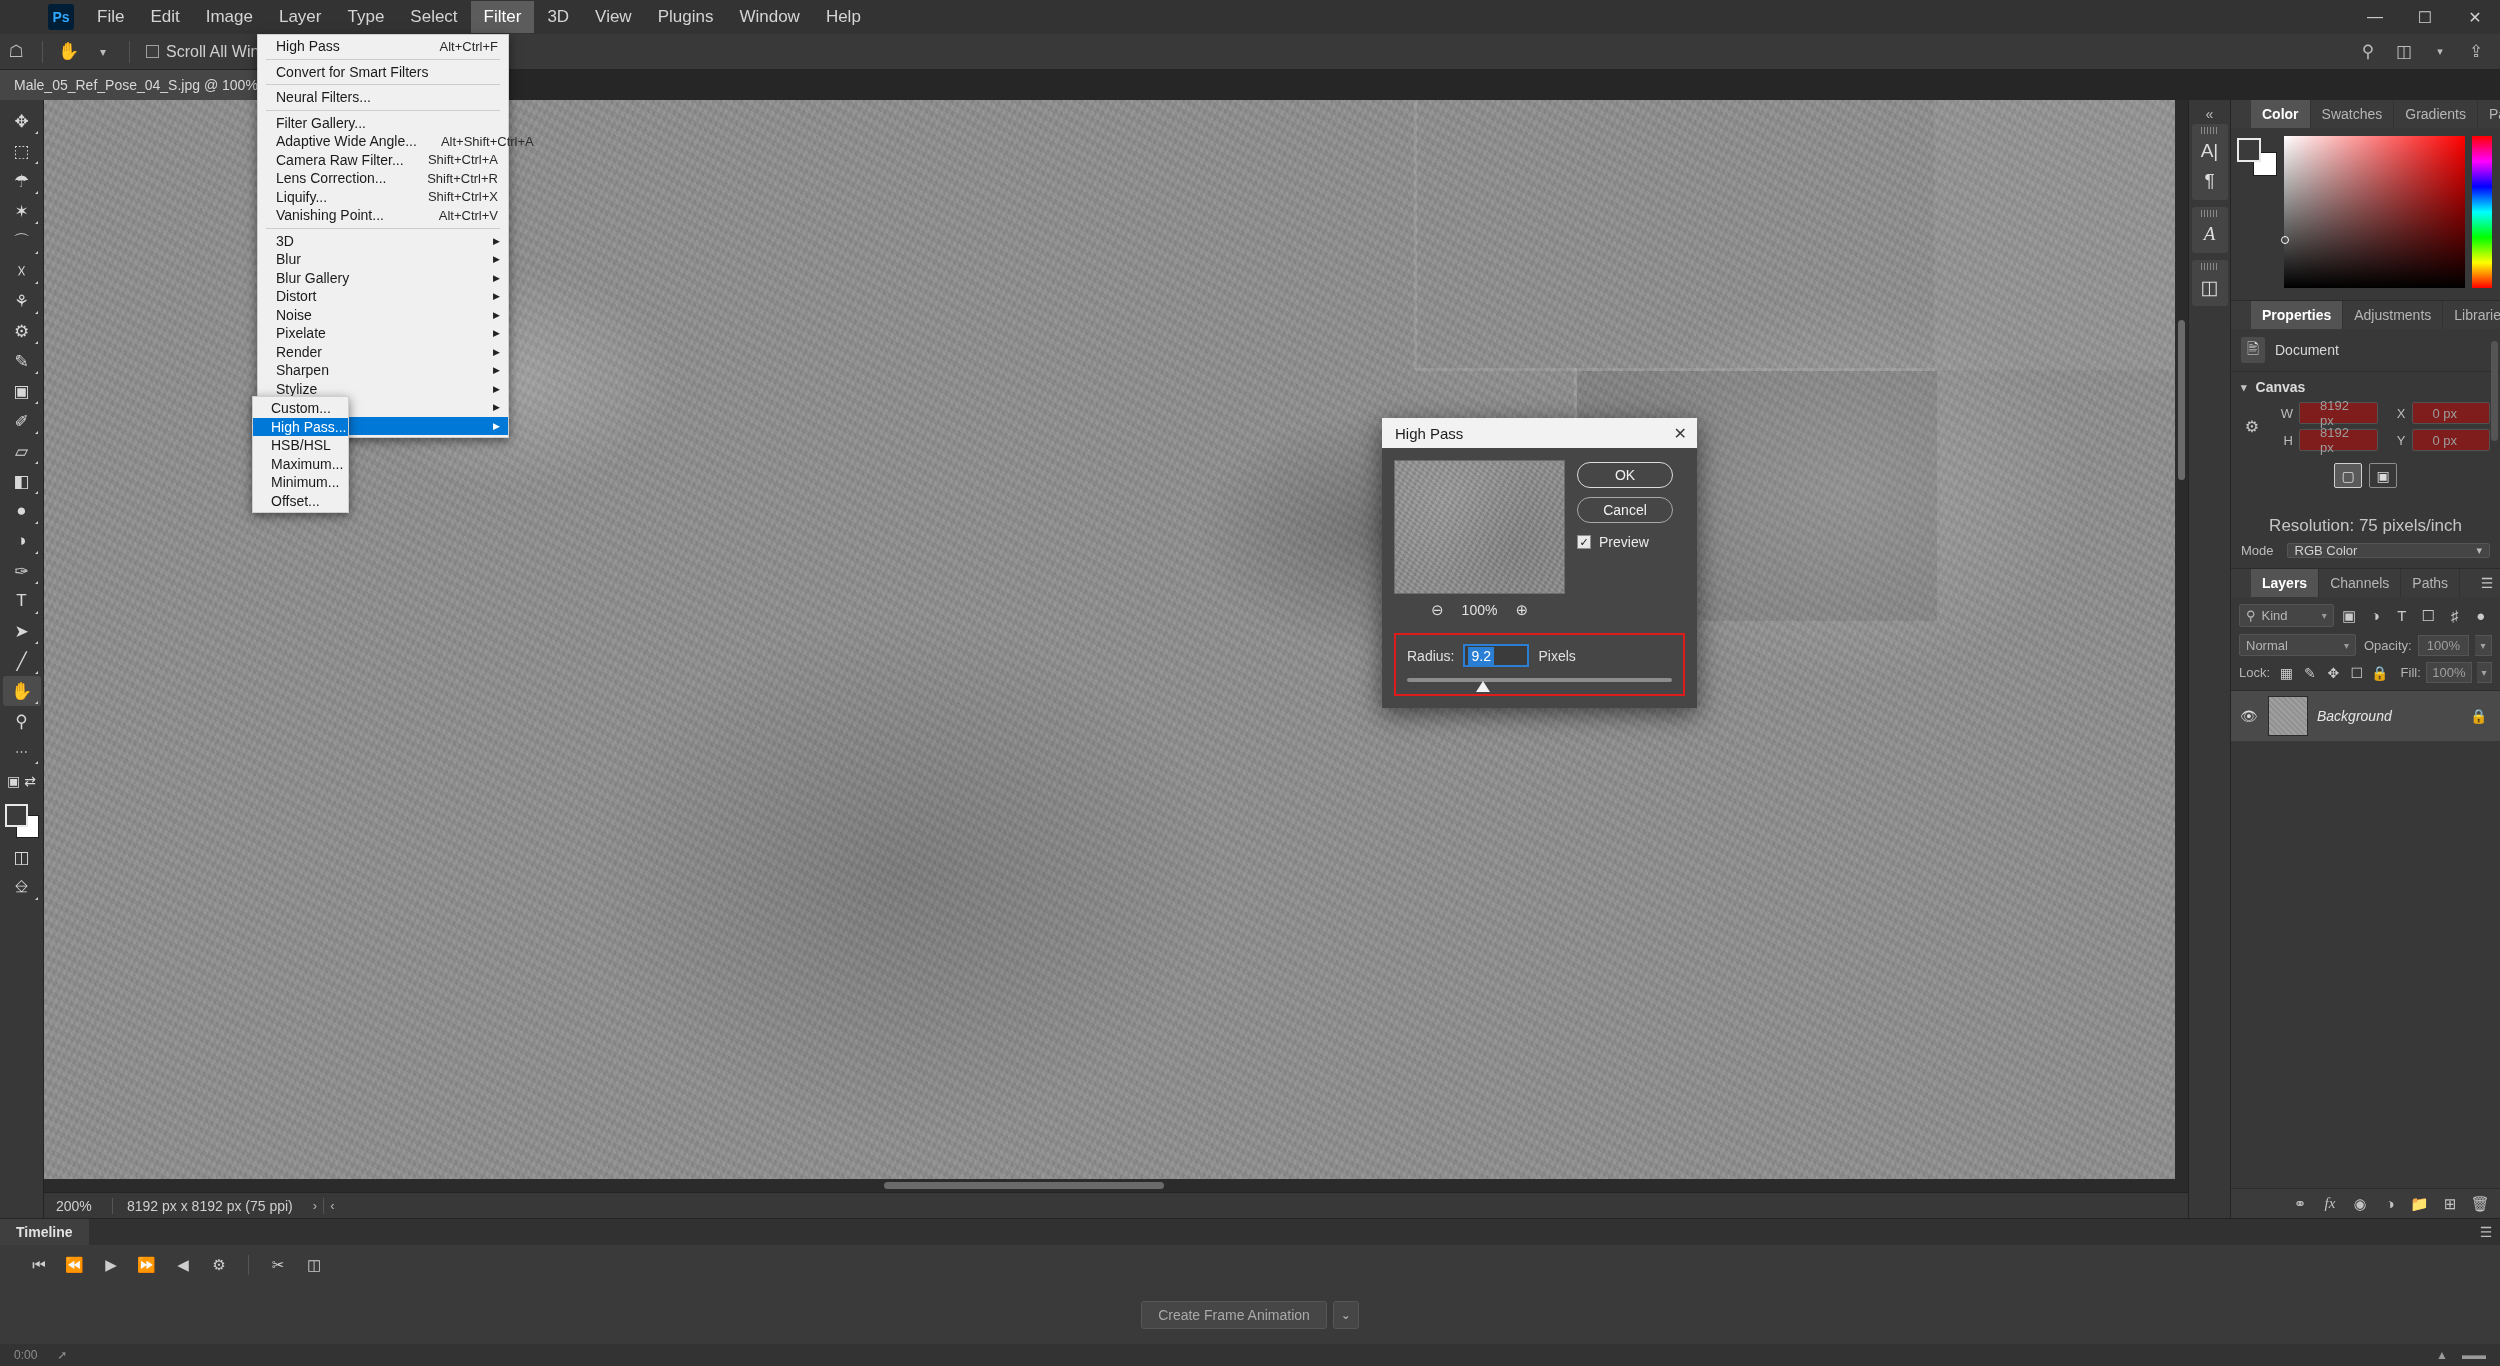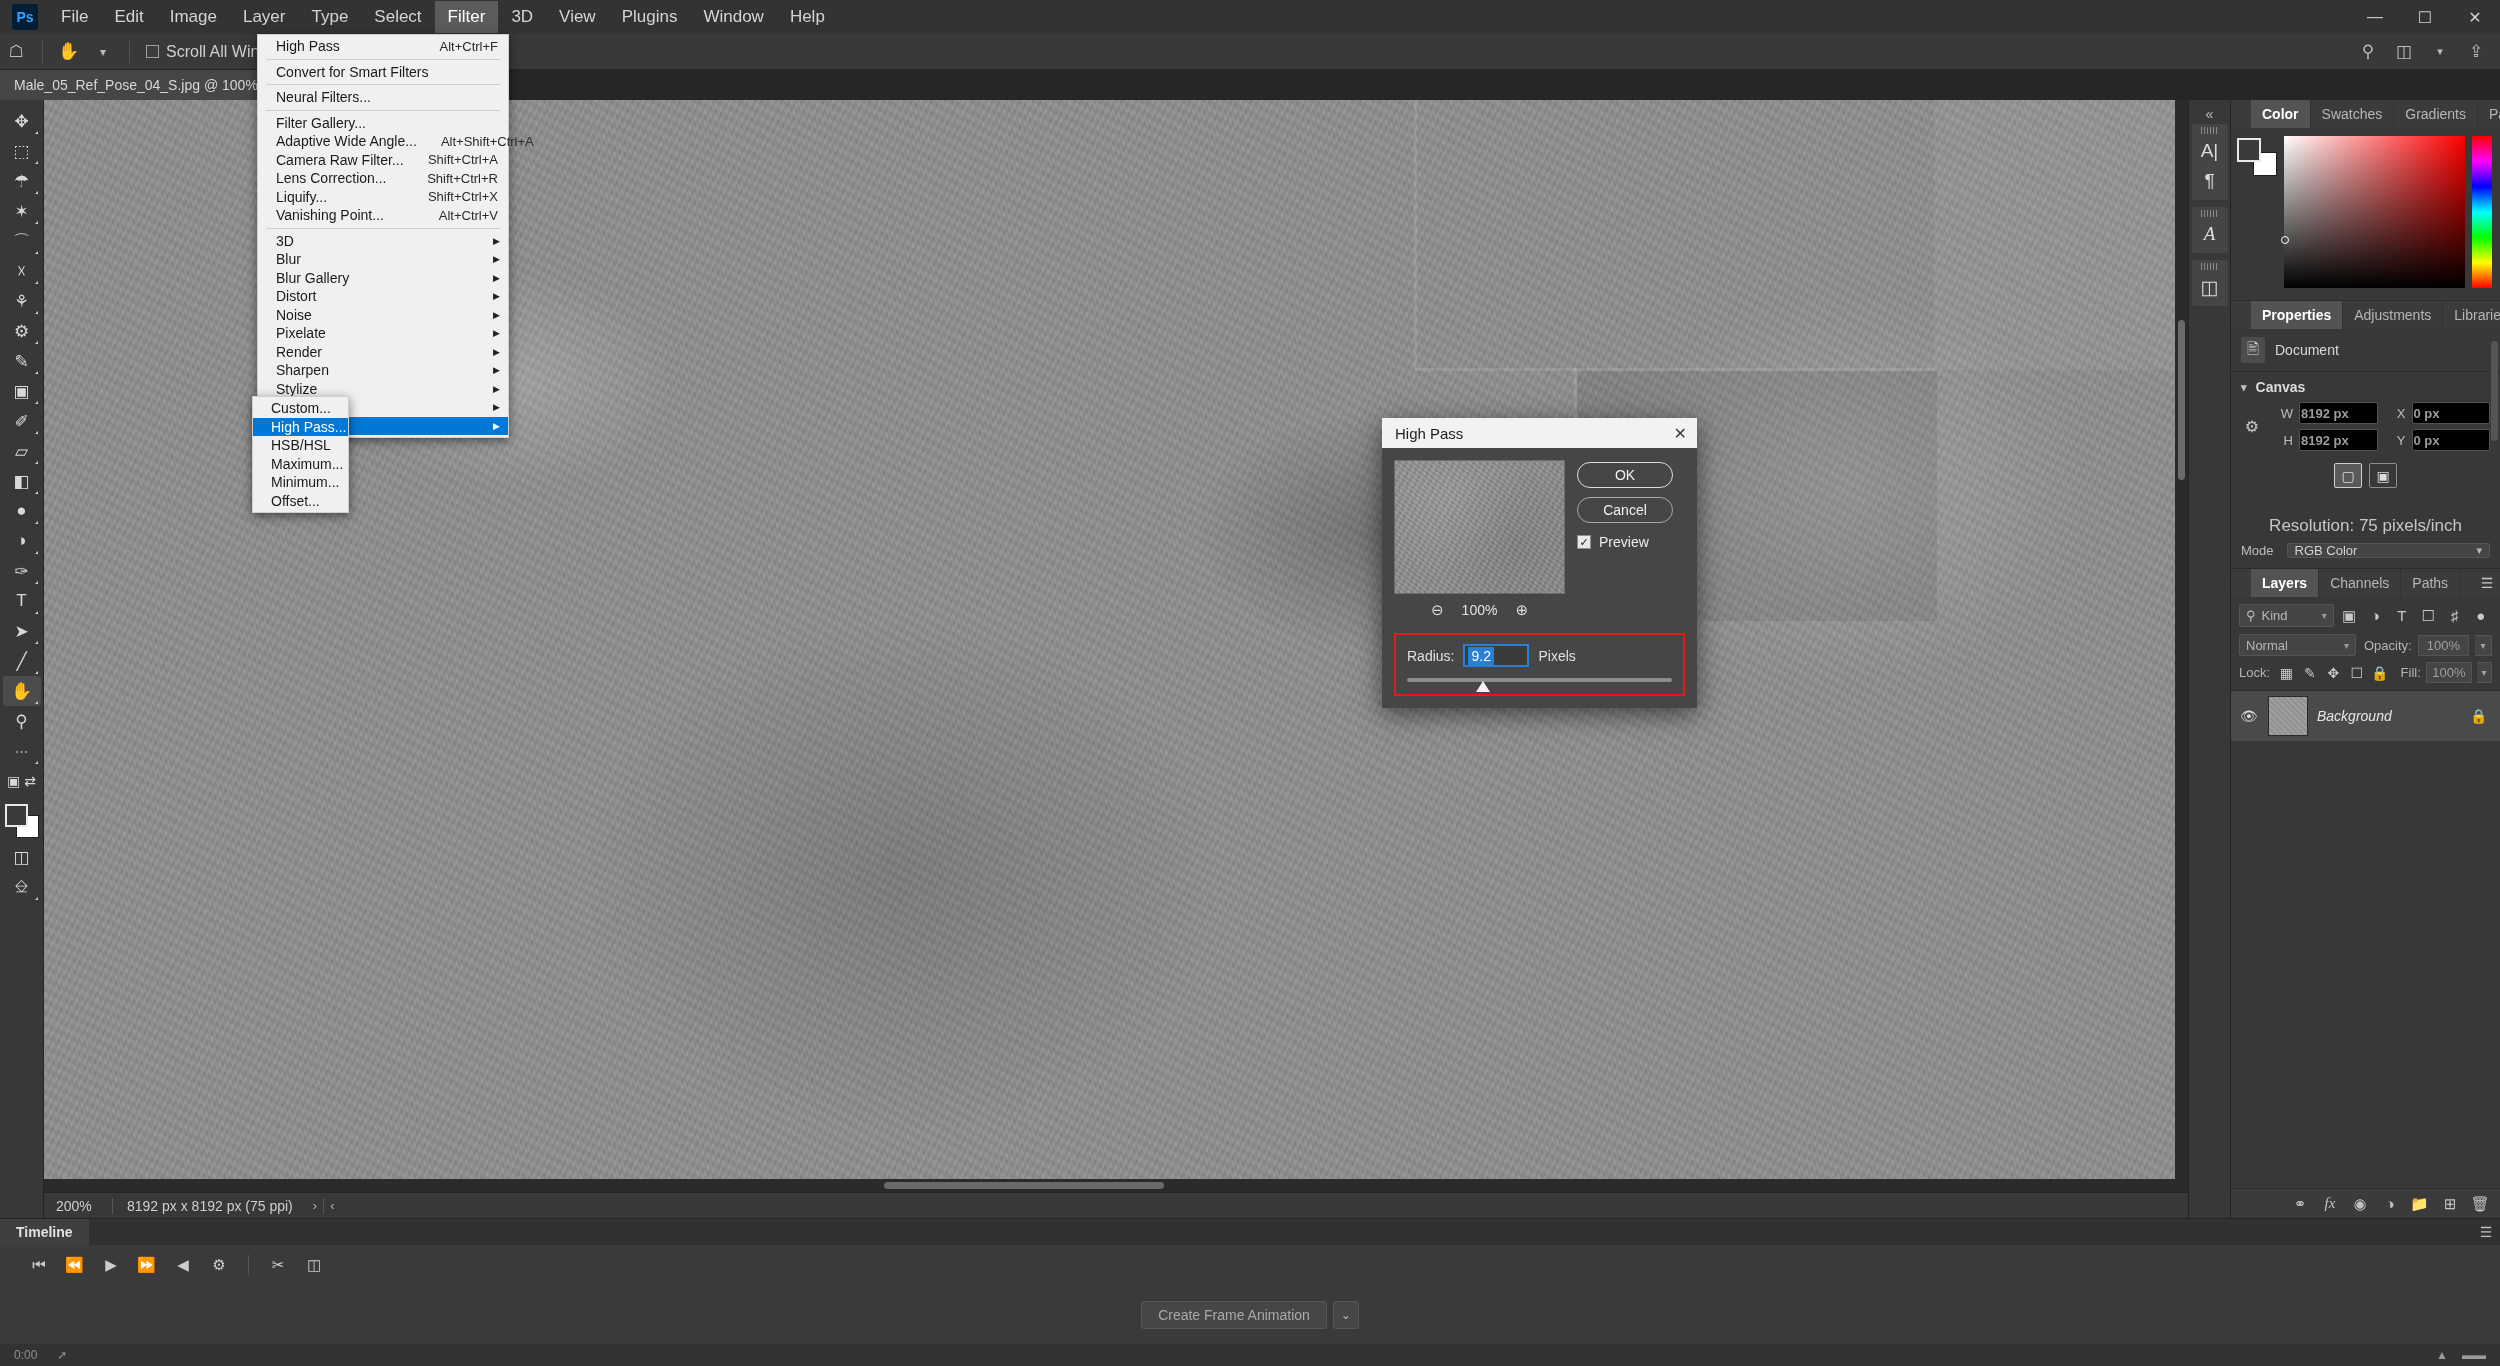--- a/index.html
+++ b/index.html
@@ -5,21 +5,21 @@
   * { box-sizing: border-box; margin:0; padding:0; }
   html,body{ background:#1e1e1e; }
   body{
     width:2500px; height:1366px; overflow:hidden;
     font-family:"Liberation Sans", sans-serif;
     color:#d0d0d0; font-size:18px; position:relative;
   }
   .app{ position:absolute; inset:0; display:flex; flex-direction:column; background:#323232; }
 
   
-  .menubar{ height:34px; background:#333333; display:flex; align-items:center; position:relative; z-index:60;}
+  .menubar{ height:34px; background:#333333; display:flex; align-items:center; position:relative; z-index:60;padding-left:36px;}
   .ps-logo{ width:26px;height:26px;margin:0 10px 0 12px;background:#001e36;border-radius:3px;
             color:#31a8ff;font-size:14px;font-weight:bold;display:flex;align-items:center;justify-content:center;
             font-family:"Liberation Sans",sans-serif;}
   .menu-item{ padding:6px 13px; font-size:17px; color:#d4d4d4; cursor:default; white-space:nowrap;}
   .menu-item.active{ background:#5c5c5c; color:#fff; }
   .win-ctrls{ margin-left:auto; display:flex; height:100%; }
   .win-btn{ width:50px; display:flex;align-items:center;justify-content:center;color:#cfcfcf;font-size:16px;}
 
   
   .optionsbar{ height:36px; background:#393939; display:flex; align-items:center; gap:2px;
@@ -115,22 +115,22 @@
   
   .prop-head{ display:flex;align-items:center;gap:10px;padding:8px 10px;border-bottom:1px solid #2d2d2d;}
   .doc-ic{ width:24px;height:26px;background:#4c4c4c;border-radius:2px;display:flex;align-items:center;justify-content:center;
            color:#dadada;font-size:15px;}
   .sect-head{ display:flex;align-items:center;gap:9px;padding:7px 10px;font-size:14px;font-weight:bold;color:#dcdcdc;}
   .caret{ font-size:11px;color:#c3c3c3;}
   .canvasgrid{ display:flex;padding:0 10px 6px 10px;gap:8px;align-items:center;}
   .linkic{ width:22px;color:#c8c8c8;font-size:16px;text-align:center;}
   .fields{ flex:1;display:grid;grid-template-columns:22px 1fr 22px 1fr;gap:5px 6px;align-items:center;}
   .flabel{ font-size:13px;color:#bdbdbd;text-align:right;}
-  .finput{ height:22px;background:#000000;border:1px solid #525252;border-radius:2px;
-           font-size:13px;color:#9d9d9d;display:flex;align-items:center;padding:0 1px;font-weight:bold;}
+  .finput{ height:22px;background:#7f1d1d;border:1px solid #525252;border-radius:2px;
+           font-size:13px;color:#9d9d9d;display:flex;align-items:center;padding:0 20px;}
   .orient{ display:flex;gap:7px;justify-content:center;padding:6px 0 4px;}
   .or-btn{ width:28px;height:25px;border:1px solid #8d8d8d;border-radius:2px;display:flex;align-items:center;justify-content:center;
            color:#dcdcdc;font-size:14px;}
   .or-btn.sel{ background:#5a5a5a;border-color:#d0d0d0;}
   .res-line{ text-align:center;font-size:17px;color:#c6c6c6;padding:4px 0 7px;margin-top:20px;}
   .mode-row{ display:flex;align-items:center;gap:13px;padding:0 10px 10px 10px;}
   .mode-lab{ font-size:13px;color:#bdbdbd;}
   .select{ flex:1;height:15px;background:#454545;border:1px solid #545454;border-radius:2px;display:flex;align-items:center;
            padding:0 7px;font-size:13px;color:#d2d2d2;position:relative;}
   .select .cv{ position:absolute;right:7px;font-size:11px;color:#bababa;}

